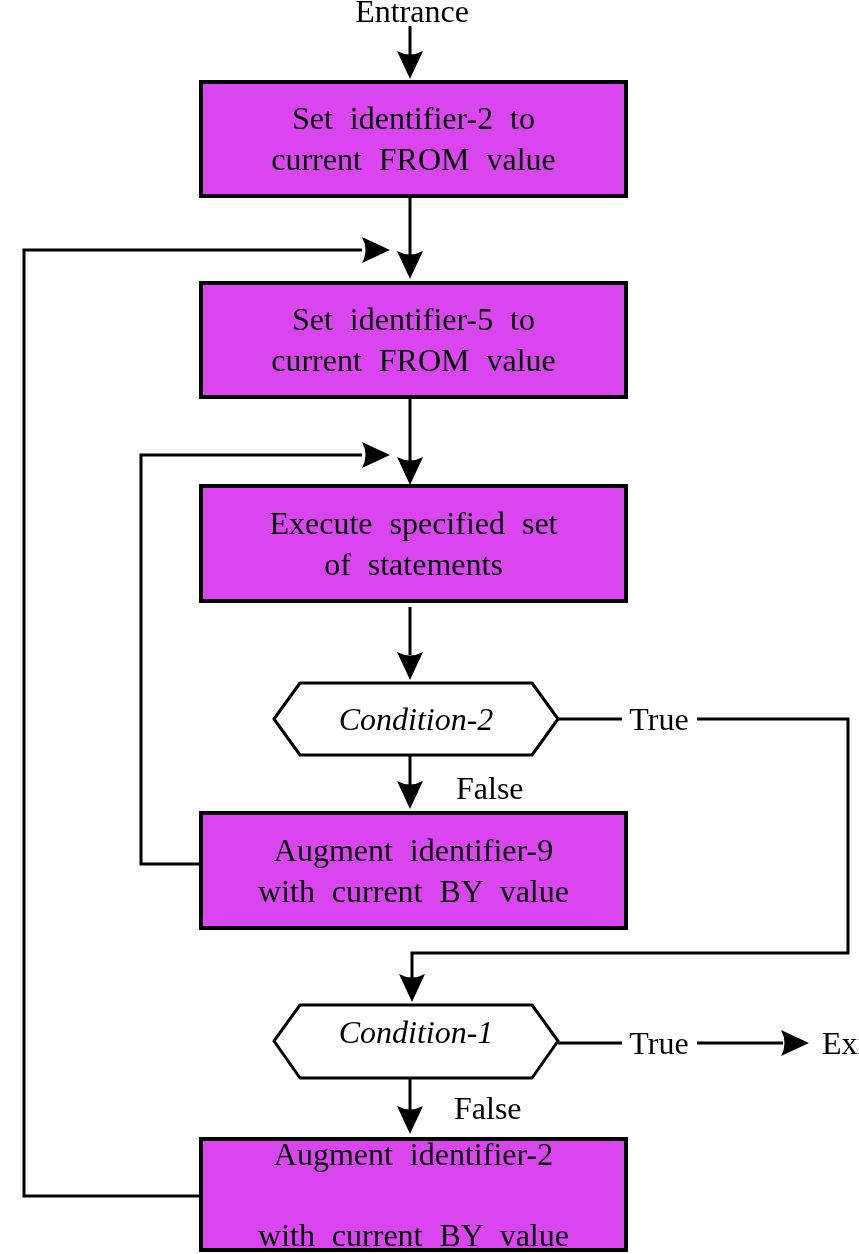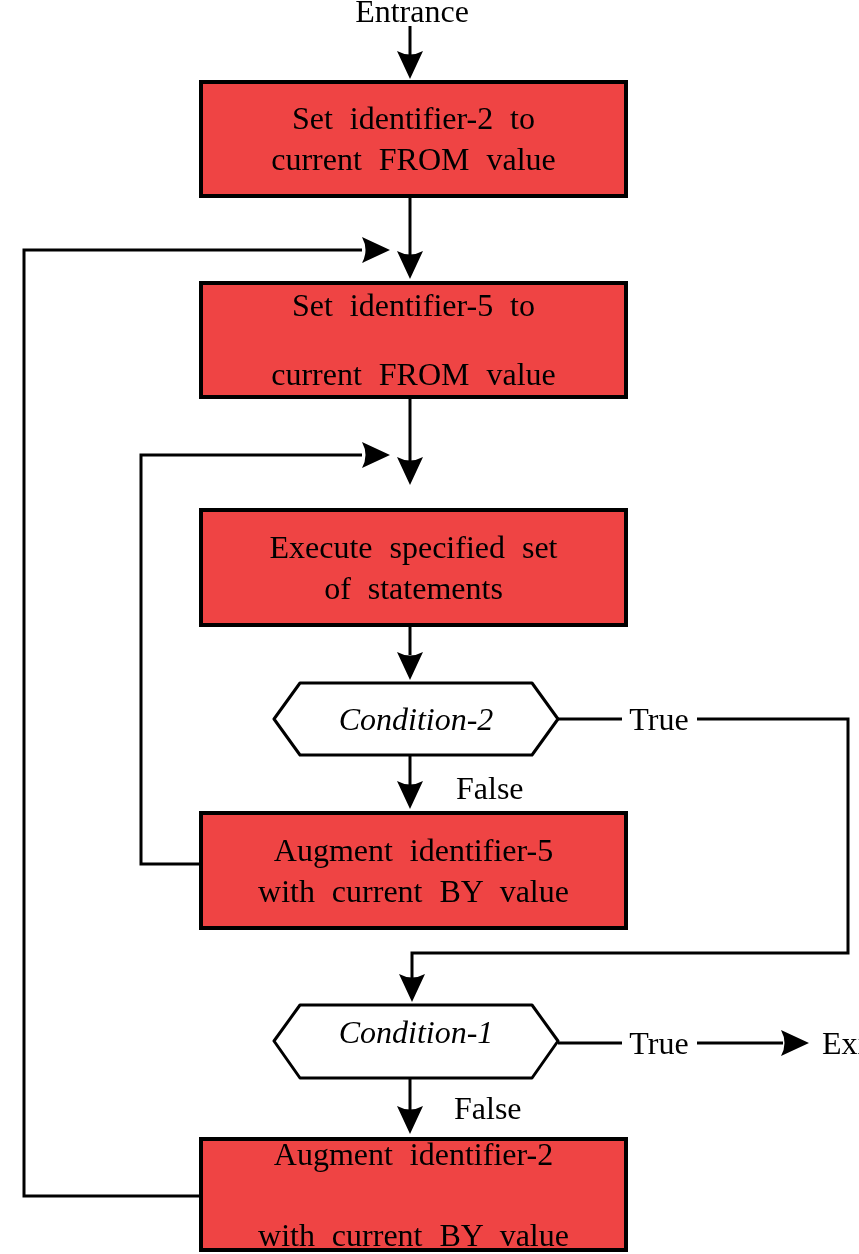--- a/index.html
+++ b/index.html
@@ -12,21 +12,21 @@
     color: #000000;
     overflow: hidden;
     margin-left: 21px;
   }
   .wires { position: absolute; left: 0; top: 0; }
   .pbox {
     position: absolute;
     left: 178px;
     width: 421px;              
     border: 4px solid #000000;
-    background: #ef4444;
+    background: #d946ef;
     display: flex;
     flex-direction: column;
     align-items: center;
     justify-content: center;
     text-align: center;
   }
   .txt {
     font-size: 32px;
     line-height: 41px;
     word-spacing: 0.28em;
@@ -114,32 +114,32 @@
     </g>
   </svg>
 
   <div class="lbl center-x" style="left:391px; top:-7px;">Entrance</div>
 
   <div class="pbox" style="top:80px;  height:110px;">
     <div class="txt">Set identifier-2 to</div>
     <div class="txt">current FROM value</div>
   </div>
 
-  <div class="pbox" style="top:281px; height:110px;justify-content:space-between;">
+  <div class="pbox" style="top:281px; height:110px;">
     <div class="txt">Set identifier-5 to</div>
     <div class="txt">current FROM value</div>
   </div>
 
-  <div class="pbox" style="top:508px; height:111px;">
+  <div class="pbox" style="top:484px; height:111px;">
     <div class="txt">Execute specified set</div>
     <div class="txt">of statements</div>
   </div>
 
   <div class="pbox" style="top:811px; height:111px;">
-    <div class="txt">Augment identifier-5</div>
+    <div class="txt">Augment identifier-9</div>
     <div class="txt">with current BY value</div>
   </div>
 
   <div class="pbox" style="top:1137px; height:107px;gap:40px;">
     <div class="txt">Augment identifier-2</div>
     <div class="txt">with current BY value</div>
   </div>
 
   <div class="hexlbl txt" style="left:253px; top:683px; width:284px; height:72px;">Condition-2</div>
   <div class="hexlbl txt" style="left:253px; top:1005px; width:284px; height:55px;">Condition-1</div>

